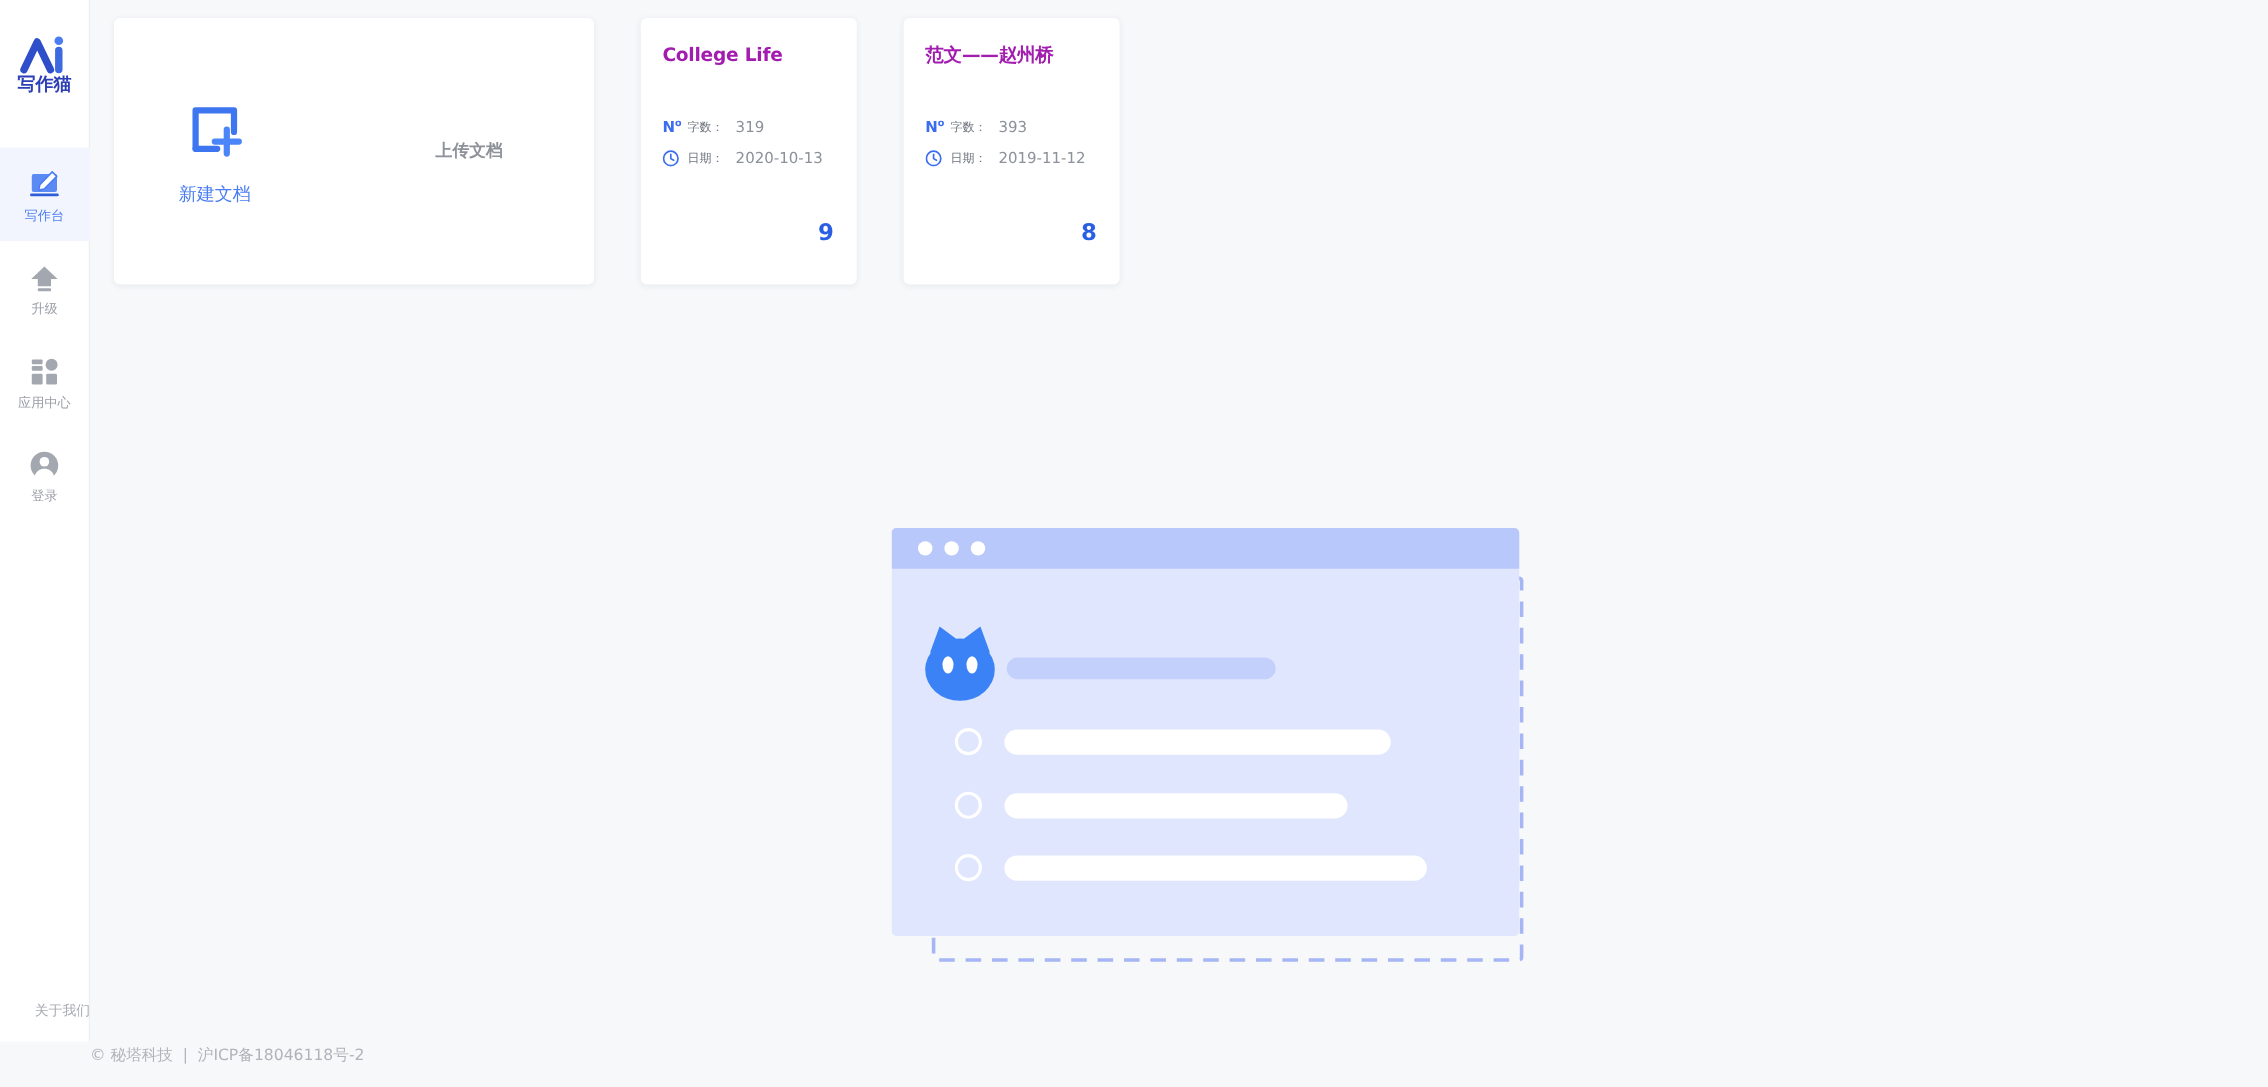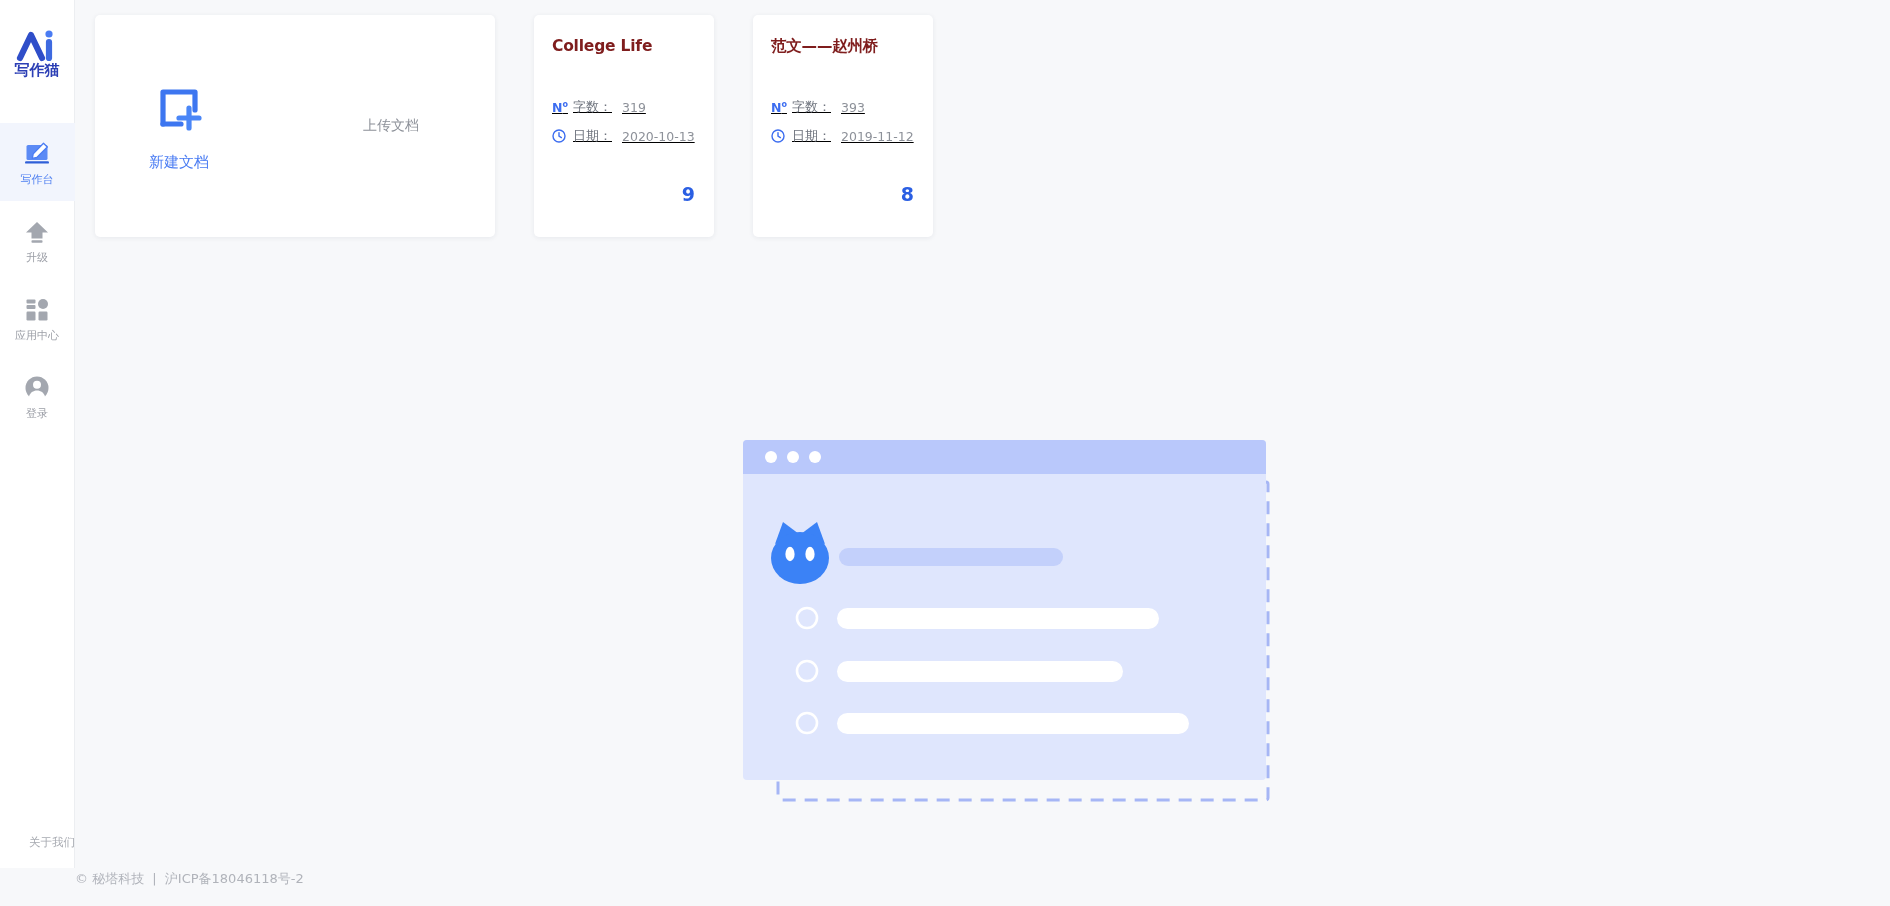--- a/index.html
+++ b/index.html
@@ -79,46 +79,47 @@
   .plus-square { width: 56px; height: 56px; display:block; }
   .new-doc-label {
     margin-top: 17px; font-size: 15px; color: #4a7cf3; font-weight: 400;
     font-family: "DejaVu Sans", sans-serif;
   }
   .new-doc-divider { height: 1px; background: #eef0f3; margin: 0 12px; }
   .upload-doc {
     flex: 1; display: flex; align-items: center; justify-content: center;
     font-size: 14px; color: #8d9199; cursor: pointer;
     font-family: "DejaVu Sans", sans-serif;
+    font-weight: bold;
   }
 
   .doc-card {
     width: 180px; height: 222px;
     background: #ffffff; border-radius: 5px;
     box-shadow: 0 1px 5px rgba(40,50,80,0.08);
     padding: 22px 18px 14px 18px;
     position: relative; cursor: pointer;
     display: flex; flex-direction: column;
   }
   .doc-title {
-    font-size: 15.5px; font-weight: 700; color: #7f1d1d;
+    font-size: 15.5px; font-weight: 700; color: #a21caf;
     line-height: 1.25; letter-spacing: -0.2px;
     font-family: "DejaVu Sans", sans-serif;
   }
-  .doc-meta { margin-top: 42px; display: flex; flex-direction: column; gap: 11px; text-decoration: underline; }
+  .doc-meta { margin-top: 42px; display: flex; flex-direction: column; gap: 11px; }
   .meta-row { display: flex; align-items: center; gap: 7px; }
   .meta-icon { width: 14px; height: 14px; flex: 0 0 14px; display:block; }
   .meta-sup {
     font-size: 12.5px; font-weight: 700; color: #3c6df0;
     font-family: "DejaVu Sans", sans-serif; line-height: 1;
     width: 14px; text-align: center;
   }
   .meta-sup sup { font-size: 8px; }
   .meta-label {
-    font-size: 13px; color: #6e737d; white-space: nowrap;
+    font-size: 10px; color: #6e737d; white-space: nowrap;
     font-family: "DejaVu Sans", sans-serif;
   }
   .meta-value {
     font-size: 12.5px; color: #8d9199; white-space: nowrap;
     margin-left: 3px; font-family: "DejaVu Sans", sans-serif;
   }
   .doc-badge {
     position: absolute; right: 19px; bottom: 32px;
     font-size: 19px; font-weight: 700; color: #2b5fe3;
     font-family: "DejaVu Sans", sans-serif;

